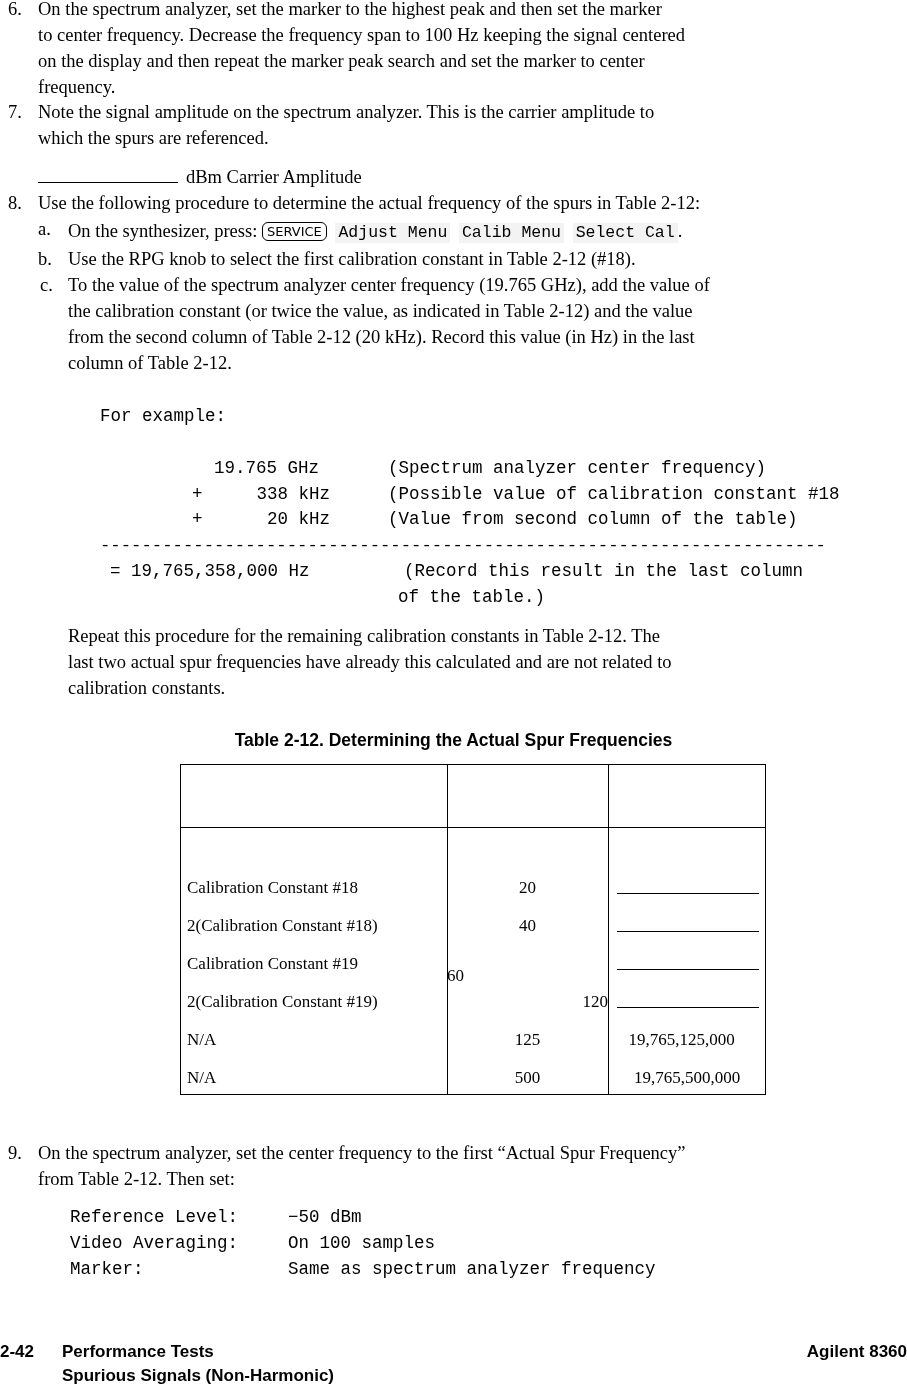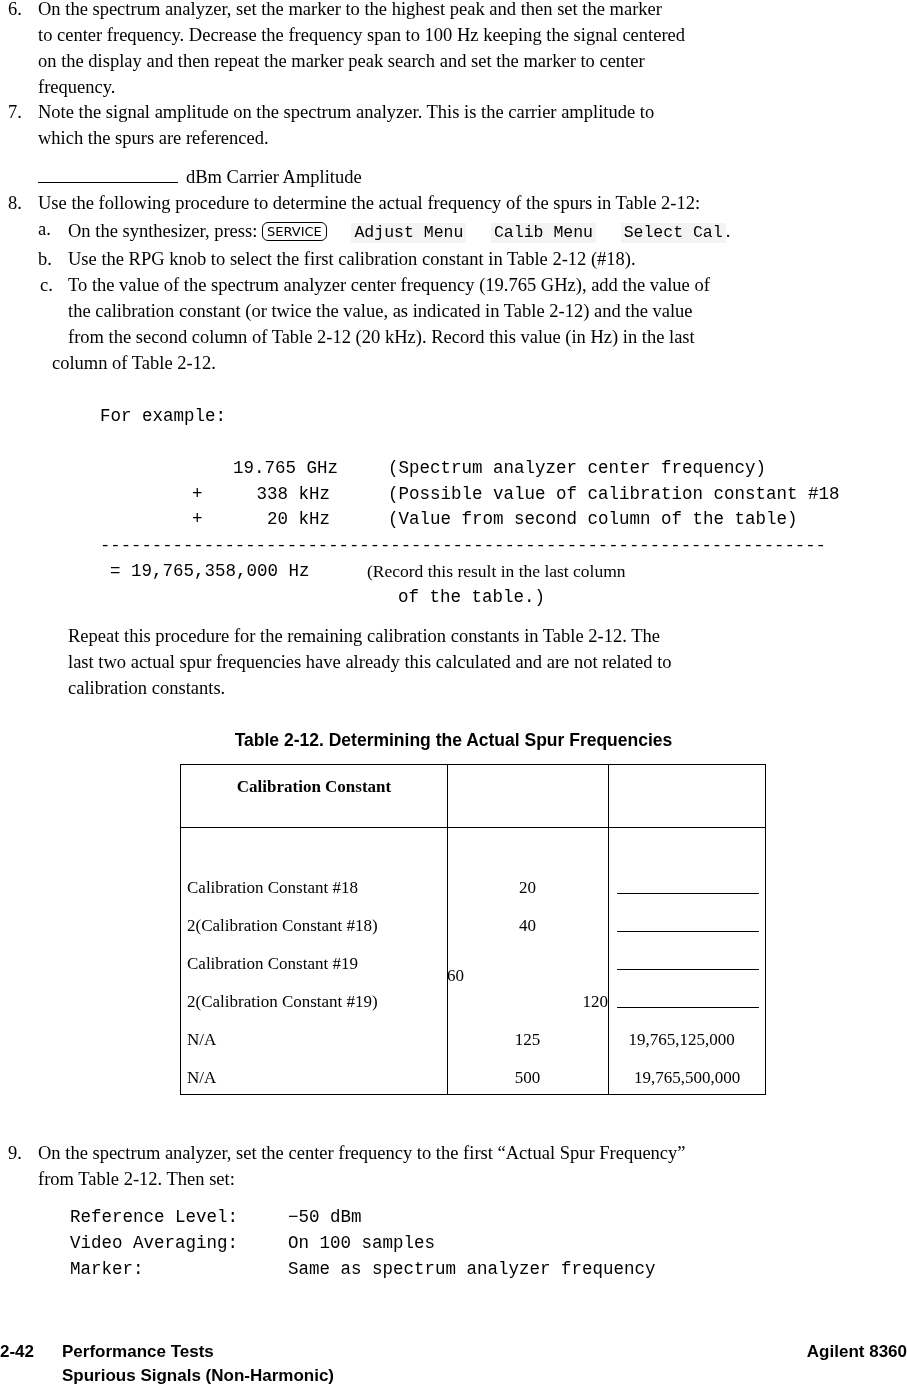--- a/index.html
+++ b/index.html
@@ -6,21 +6,21 @@
   body { width:907px; height:1387px; position:relative; overflow:hidden; color:#000;
          font-family:"Liberation Serif", "DejaVu Serif", serif; font-size:18.5px; }
   .step-num { position:absolute; left:8px; width:30px; }
   .para { position:absolute; line-height:26px; white-space:nowrap; }
   .sub-lbl { position:absolute; width:24px; }
   .mono { font-family:"Liberation Mono", "DejaVu Sans Mono", monospace; font-size:17.5px; }
   .blank { display:inline-block; width:140px; border-bottom:1.3px solid #000; height:16px; vertical-align:baseline; margin-right:8px; }
   .key-hard { display:inline-block; font-family:"DejaVu Sans", sans-serif; font-size:13px;
               border:1.5px solid #000; border-radius:6px; padding:0 4px; line-height:17px; vertical-align:1px; }
   .key-soft { display:inline-block; font-family:"Liberation Mono", monospace; font-size:16.5px; line-height:20px;
-              padding:0 3px; margin-left:20px;
+              padding:0 3px; margin-left:4px;
               background-image: radial-gradient(#bbb 0.6px, transparent 0.7px);
               background-size:2px 2px; background-color:#f3f3f3; }
   .code { position:absolute; white-space:pre; line-height:25.6px; }
   .table-title { position:absolute; left:0; width:907px; top:730px; text-align:center;
                  font-family:"Liberation Sans", "DejaVu Sans", sans-serif; font-weight:bold; font-size:17.5px; }
   .tbl { position:absolute; left:180px; top:764px; width:586px; height:331px; border:1.3px solid #000; border-top:1.3px solid #000; box-sizing:border-box; }
   .tbl .col { position:absolute; top:0; bottom:0; border-left:1.3px solid #000; }
   .tbl .hdr-line { position:absolute; left:0; right:0; top:62px; border-top:1.3px solid #000; }
   .th { position:absolute; top:10px; text-align:center; font-weight:bold; line-height:24px; font-size:17px; }
   .td { position:absolute; font-size:17px; line-height:20px; }
@@ -60,57 +60,56 @@
     <span class="key-soft">Select Cal</span><span>.</span>
   </div>
 
   <span class="sub-lbl para" style="left:38px; top:246px;">b.</span>
   <div class="para" style="left:68px; top:246px;">Use the RPG knob to select the first calibration constant in Table 2-12 (#18).</div>
 
   <span class="sub-lbl para" style="left:40px; top:272px;">c.</span>
   <div class="para" style="left:68px; top:272px;">To the value of the spectrum analyzer center frequency (19.765 GHz), add the value of</div>
   <div class="para" style="left:68px; top:298px;">the calibration constant (or twice the value, as indicated in Table 2-12) and the value</div>
   <div class="para" style="left:68px; top:324px;">from the second column of Table 2-12 (20 kHz).  Record this value (in Hz) in the last</div>
-  <div class="para" style="left:52px; top:350px;">column of Table 2-12.</div>
+  <div class="para" style="left:68px; top:350px;">column of Table 2-12.</div>
 
   <div>
     <div class="code mono" style="left:100px; top:404px;">For example:</div>
 
     <div class="code mono" style="left:190px; top:456px; width:20px;"></div>
-    <div class="code mono" style="left:208px; top:456px; width:130px; text-align:right;">19.765 GHz</div>
+    <div class="code mono" style="left:214px; top:456px; width:130px; ">19.765 GHz</div>
     <div class="code mono" style="left:388px; top:456px;">(Spectrum analyzer center frequency)</div>
 
     <div class="code mono" style="left:192px; top:482px; width:20px;">+</div>
     <div class="code mono" style="left:200px; top:482px; width:130px; text-align:right;">338 kHz</div>
     <div class="code mono" style="left:388px; top:482px;">(Possible value of calibration constant #18</div>
 
     <div class="code mono" style="left:192px; top:507px; width:20px;">+</div>
     <div class="code mono" style="left:200px; top:507px; width:130px; text-align:right;">20 kHz</div>
     <div class="code mono" style="left:388px; top:507px;">(Value from second column of the table)</div>
 
     <div class="code mono" style="left:100px; top:533px; font-size:17.3px;">----------------------------------------------------------------------</div>
 
     <div class="code mono" style="left:110px; top:559px;">= 19,765,358,000 Hz</div>
-    <div class="code mono" style="left:367px; top:559px;font-family:Liberation Serif, serif;">(Record this result in the last column</div>
+    <div class="code mono" style="left:404px; top:559px;">(Record this result in the last column</div>
     <div class="code mono" style="left:398px; top:585px;">of the table.)</div>
   </div>
 
   <div class="para" style="left:68px; top:623px;">Repeat this procedure for the remaining calibration constants in Table 2-12.  The</div>
   <div class="para" style="left:68px; top:649px;">last two actual spur frequencies have already this calculated and are not related to</div>
   <div class="para" style="left:68px; top:675px;">calibration constants.</div>
 </div>
 
 <div class="table-title">Table 2-12. Determining the Actual Spur Frequencies</div>
 <div class="tbl">
   <div class="col" style="left:266px;"></div>
   <div class="col" style="left:427px;"></div>
   <div class="hdr-line"></div>
 
   <div class="th" style="left:0; width:266px;">
-    <div>Calibration Constant</div>
   </div>
 
   <div>
     <div class="td" style="left:6px; top:113px;">Calibration Constant #18</div>
     <div class="td" style="left:266px; width:161px; text-align:center; top:113px;">20</div>
     <div class="fill-line" style="left:436px; width:142px; top:112px; height:16px;"></div>
   </div>
   <div>
     <div class="td" style="left:6px; top:151px;">2(Calibration Constant #18)</div>
     <div class="td" style="left:266px; width:161px; text-align:center; top:151px;">40</div>

